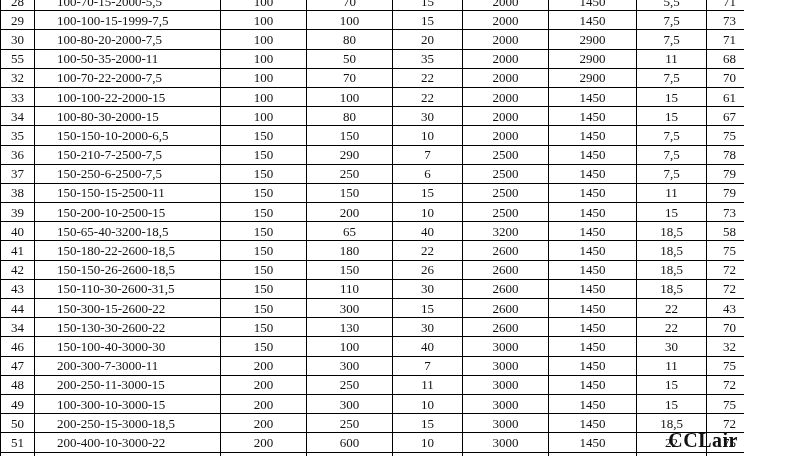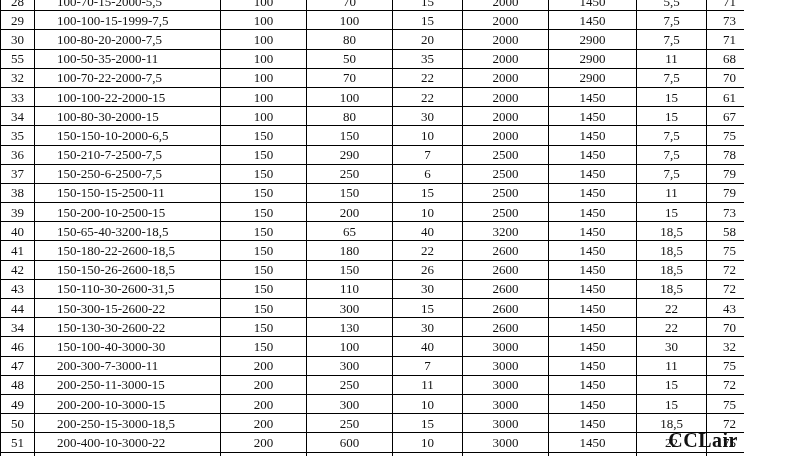--- a/index.html
+++ b/index.html
@@ -350,21 +350,21 @@
         <td>250</td>
         <td>11</td>
         <td>3000</td>
         <td>1450</td>
         <td>15</td>
         <td>72</td>
         <td class="series">GAK-200</td>
       </tr>
       <tr>
         <td class="idx">49</td>
-        <td class="model">200-200-10-3000-15</td>
+        <td class="model">100-300-10-3000-15</td>
         <td>200</td>
         <td>300</td>
         <td>10</td>
         <td>3000</td>
         <td>1450</td>
         <td>15</td>
         <td>75</td>
         <td class="series">GAK-200</td>
       </tr>
       <tr>

